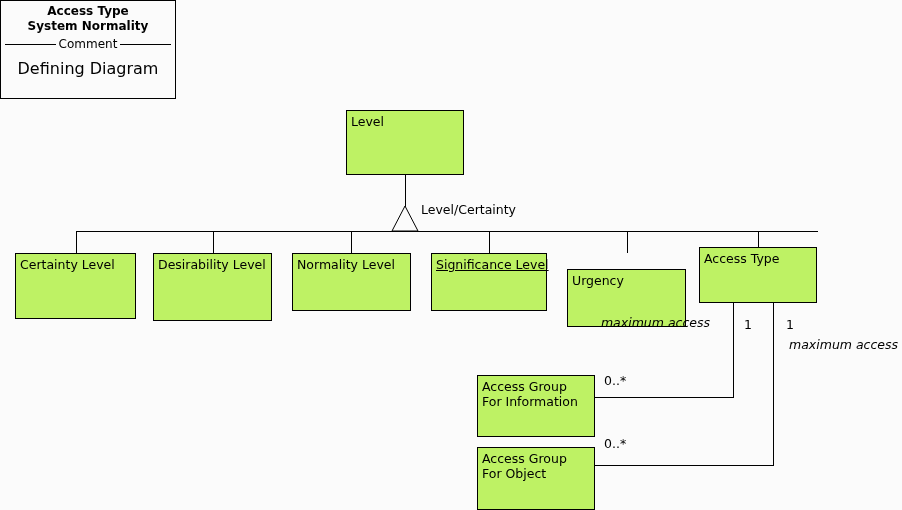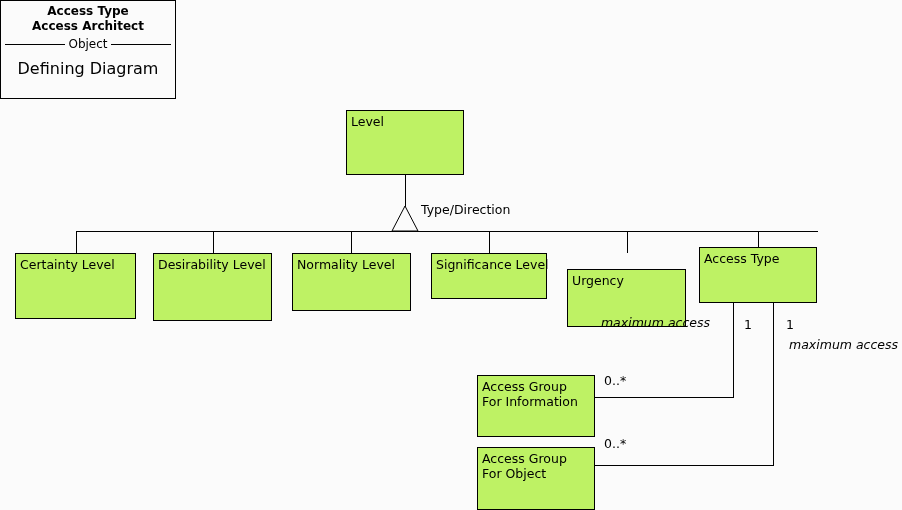--- a/index.html
+++ b/index.html
@@ -105,57 +105,57 @@
     overflow: visible;
   }
 </style>
 </head>
 <body>
 
 <div id="canvas">
 
   <div id="title-block">
     <div class="title-line">Access Type</div>
-    <div class="title-line">Access Architect</div>
+    <div class="title-line">System Normality</div>
 
     <div class="comment-rule">
       <span class="bar"></span>
-      <span class="cap">Object</span>
+      <span class="cap">Comment</span>
       <span class="bar"></span>
     </div>
 
     <div class="comment-body">Defining Diagram</div>
   </div>
 
   <div class="cls" style="left:346px; top:110px; width:118px; height:65px;">Level</div>
 
   <div class="vline" style="left:405px; top:175px; height:32px;"></div>
 
   <svg class="tri" style="left:391px; top:206px;" width="28" height="26" viewBox="0 0 28 26">
     <polygon points="14,0 27,25 1,25" fill="#fbfbfb" stroke="#000000" stroke-width="1"></polygon>
   </svg>
 
-  <div class="lbl" style="left:421px; top:203px;">Type/Direction</div>
+  <div class="lbl" style="left:421px; top:203px;">Level/Certainty</div>
 
   <div class="hline" style="left:76px; top:231px; width:742px;"></div>
 
   <div class="vline" style="left:76px; top:231px; height:22px;"></div>
   <div class="vline" style="left:213px; top:231px; height:22px;"></div>
   <div class="vline" style="left:351px; top:231px; height:22px;"></div>
   <div class="vline" style="left:489px; top:231px; height:22px;"></div>
   <div class="vline" style="left:627px; top:231px; height:22px;"></div>
   <div class="vline" style="left:758px; top:231px; height:16px;"></div>
 
   <div class="cls" style="left:15px; top:253px; width:121px; height:66px;">Certainty Level</div>
 
   <div class="cls" style="left:153px; top:253px; width:119px; height:68px;">Desirability Level</div>
 
   <div class="cls" style="left:292px; top:253px; width:119px; height:58px;">Normality Level</div>
 
-  <div class="cls" style="left:431px; top:253px; width:116px; height:46px;">Significance Level</div>
+  <div class="cls" style="left:431px; top:253px; width:116px; height:58px;text-decoration:underline;">Significance Level</div>
 
   <div class="cls" style="left:567px; top:253px; width:119px; height:58px;margin-top:16px;">Urgency</div>
 
   <div class="cls" style="left:699px; top:247px; width:118px; height:56px;">Access Type</div>
 
   <div class="vline" style="left:733px; top:303px; height:94px;"></div>
   <div class="hline" style="left:595px; top:397px; width:139px;"></div>
 
   <div class="lbl role right" style="left:560px; top:316px; width:150px;">maximum access</div>
   <div class="lbl" style="left:744px; top:318px;">1</div>

